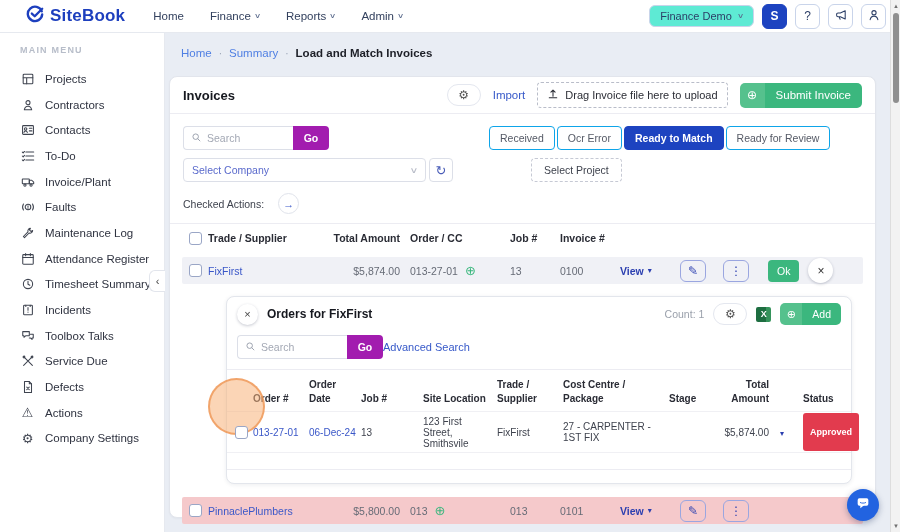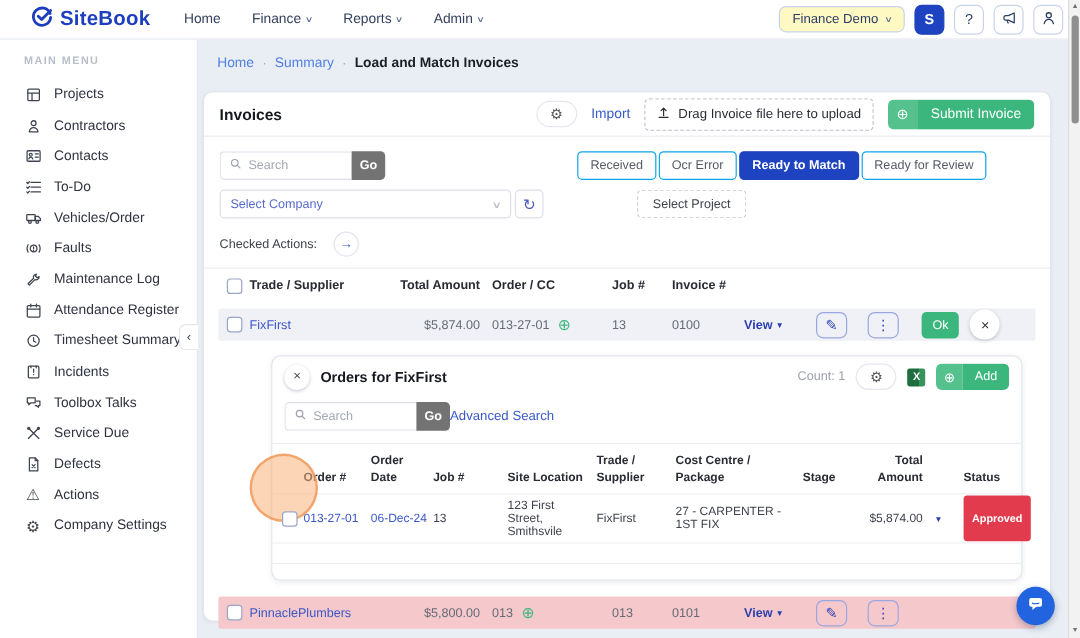--- a/index.html
+++ b/index.html
@@ -6,21 +6,21 @@
   body { width: 900px; height: 532px; font-family: "Liberation Sans", "DejaVu Sans", sans-serif; background: #fff; }
   .screen { position: relative; width: 900px; height: 532px; overflow: hidden; background: #e9edf4; }
 
   
   .topbar { position: absolute; left: 0; top: 0; width: 900px; height: 33px; background: #fff; border-bottom: 1px solid #e6e9ef; display: flex; align-items: center; z-index: 30; padding: 0 14px 0 26px; }
   .brand { display: flex; align-items: center; gap: 6px; margin-right: 28px; cursor: pointer; }
   .brand-text { font-size: 17px; font-weight: bold; color: #1d3fbe; letter-spacing: .2px; }
   .nav-item { display: flex; align-items: center; gap: 4px; font-size: 11.5px; color: #33415e; margin-right: 26px; cursor: pointer; }
   .nav-chev { font-size: 7px; color: #5a6a8c; transform: scaleX(1.4); }
   .nav-right { margin-left: auto; display: flex; align-items: center; gap: 8px; }
-  .btn-outline-sm { display: flex; align-items: center; gap: 6px; border: 1px solid #c9d4ea; border-radius: 6px; padding: 4px 10px; font-size: 11px; color: #2c3e66; background: #fef9c3; cursor: pointer; }
+  .btn-outline-sm { display: flex; align-items: center; gap: 6px; border: 1px solid #c9d4ea; border-radius: 6px; padding: 4px 10px; font-size: 11px; color: #2c3e66; background: #5eead4; cursor: pointer; }
   .btn-square { width: 25px; height: 25px; border: 1px solid #c9d4ea; border-radius: 6px; background: #fff; display: flex; align-items: center; justify-content: center; font-size: 12px; color: #2c3e66; cursor: pointer; }
   .btn-square.blue { background: #1d43c0; border-color: #1d43c0; color: #fff; font-weight: bold; }
 
   
   .sidebar { position: absolute; left: 0; top: 33px; width: 165px; height: 499px; background: #fff; border-right: 1px solid #e6e9ef; z-index: 20; padding: 12px 0 0 20px; }
   .menu-label { font-size: 9px; letter-spacing: 1.2px; color: #b7bdc9; font-weight: bold; margin-bottom: 11px; }
   .side-item { display: flex; align-items: center; gap: 10px; height: 25.7px; font-size: 11.5px; color: #2f3340; cursor: pointer; }
   .side-icon { width: 15px; display: flex; justify-content: center; color: #3f4450; font-size: 13px; line-height: 1; }
   .side-icon svg * { stroke: #3f4450; fill: none; stroke-width: 1.2; stroke-linecap: round; stroke-linejoin: round; }
   .collapse-handle { position: absolute; left: 149px; top: 270px; width: 16px; height: 22px; background: #fff; border: 1px solid #e2e5ec; border-right: none; border-radius: 6px 0 0 6px; display: flex; align-items: center; justify-content: center; font-size: 11px; color: #444; cursor: pointer; z-index: 25; }
@@ -44,21 +44,21 @@
   .btn-green .ic { background: #55c18d; color: #fff; display: flex; align-items: center; justify-content: center; width: 25px; font-size: 12px; }
   .btn-green .lb { background: #3bb77e; color: #fff; font-size: 11.5px; display: flex; align-items: center; padding: 0 11px; height: 25px; }
 
   .divider { border-top: 1px solid #ececf2; }
 
   .row-filters { display: flex; align-items: center; padding: 12px 13px 4px 13px; }
   .searchbox { display: flex; }
   .searchbox .inp { width: 110px; height: 24px; border: 1px solid #dcdfe8; border-right: none; border-radius: 4px 0 0 4px; display: flex; align-items: center; gap: 5px; padding: 0 7px; }
   .searchbox input { border: none; outline: none; width: 100%; font-size: 10.5px; color: #333; font-family: inherit; }
   .searchbox input::placeholder { color: #a3a8b4; }
-  .btn-go { width: 28px; height: 24px; background: #737373; color: #fff; font-size: 10.5px; font-weight: bold; border: none; border-radius: 0 4px 4px 0; cursor: pointer; }
+  .btn-go { width: 36px; height: 24px; background: #a21caf; color: #fff; font-size: 10.5px; font-weight: bold; border: none; border-radius: 0 4px 4px 0; cursor: pointer; }
   .filters { display: flex; gap: 2px; margin-left: 160px; }
   .filter-btn { border: 1px solid #0ea5e9; background: #fff; border-radius: 4px; padding: 5px 10px; font-size: 10.5px; color: #555a66; cursor: pointer; white-space: nowrap; }
   .filter-btn.active { background: #1d43c0; border-color: #1d43c0; color: #fff; font-weight: bold; }
 
   .row-company { display: flex; align-items: center; padding: 4px 13px; }
   .select-box { width: 243px; height: 24px; border: 1px solid #dcdfe8; border-radius: 4px; display: flex; align-items: center; padding: 0 8px; font-size: 10.5px; color: #5a6acc; cursor: pointer; }
   .select-box .chev { margin-left: auto; color: #b8bcc8; font-size: 8px; transform: scaleX(1.5); }
   .icon-btn { width: 24px; height: 24px; border: 1px solid #dcdfe8; border-radius: 4px; background: #fff; margin-left: 3px; display: flex; align-items: center; justify-content: center; color: #4a5db8; font-size: 13px; cursor: pointer; }
   .btn-dashed { margin-left: 78px; border: 1px dashed #c6c9d4; border-radius: 4px; padding: 5px 12px; font-size: 10.5px; color: #3f434e; background: #fff; cursor: pointer; }
 
@@ -211,21 +211,21 @@
     </div>
     <div class="side-item">
       <span class="side-icon">
           <svg width="14" height="14" viewBox="0 0 16 16">
             <rect x="1.5" y="4.5" width="8" height="5.5" rx=".5"></rect>
             <path d="M9.5 6h2.8l2.2 2.2v1.8h-5z"></path>
             <circle cx="4.5" cy="11.5" r="1.3"></circle>
             <circle cx="11.5" cy="11.5" r="1.3"></circle>
           </svg>
         </span>
-      <span>Vehicles/Order</span>
+      <span>Invoice/Plant</span>
     </div>
     <div class="side-item">
       <span class="side-icon">
           <svg width="14" height="14" viewBox="0 0 16 16">
             <circle cx="8" cy="8" r="3.2"></circle>
             <path d="M8 6.6v1.8M8 9.8v.1M2.8 4.5c-1.3 2.2-1.3 4.8 0 7M13.2 4.5c1.3 2.2 1.3 4.8 0 7"></path>
           </svg>
         </span>
       <span>Faults</span>
     </div>

